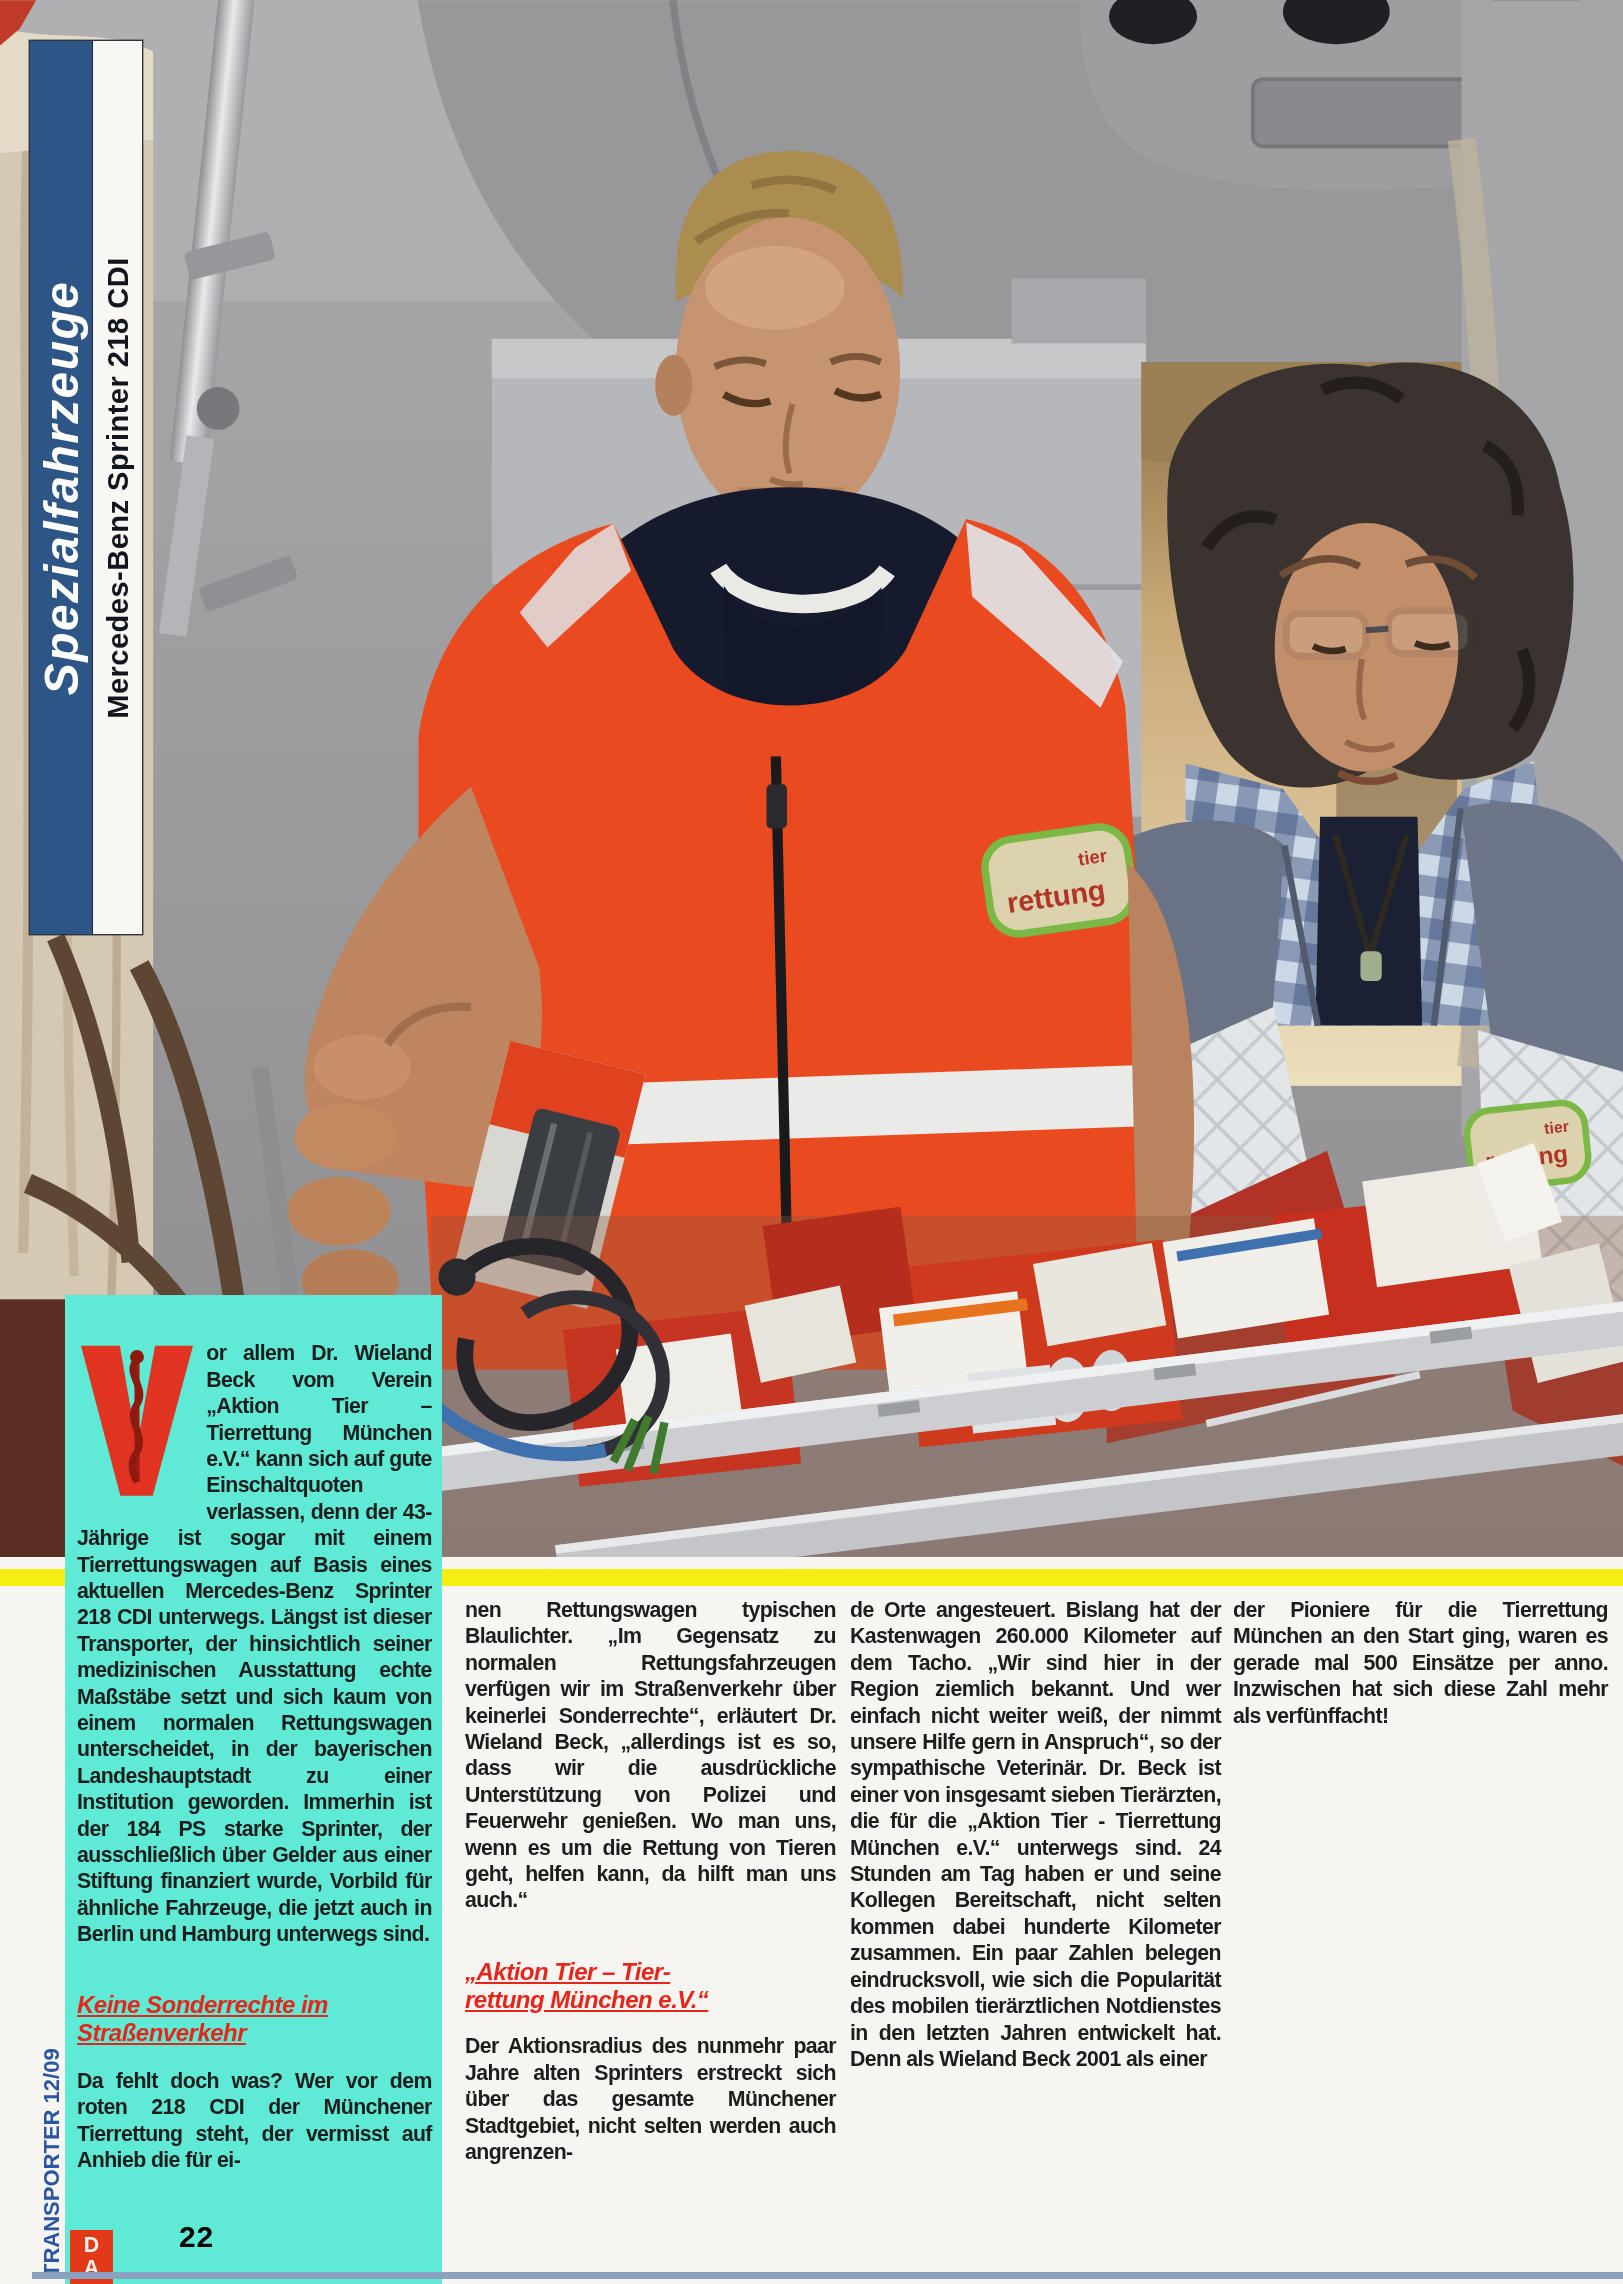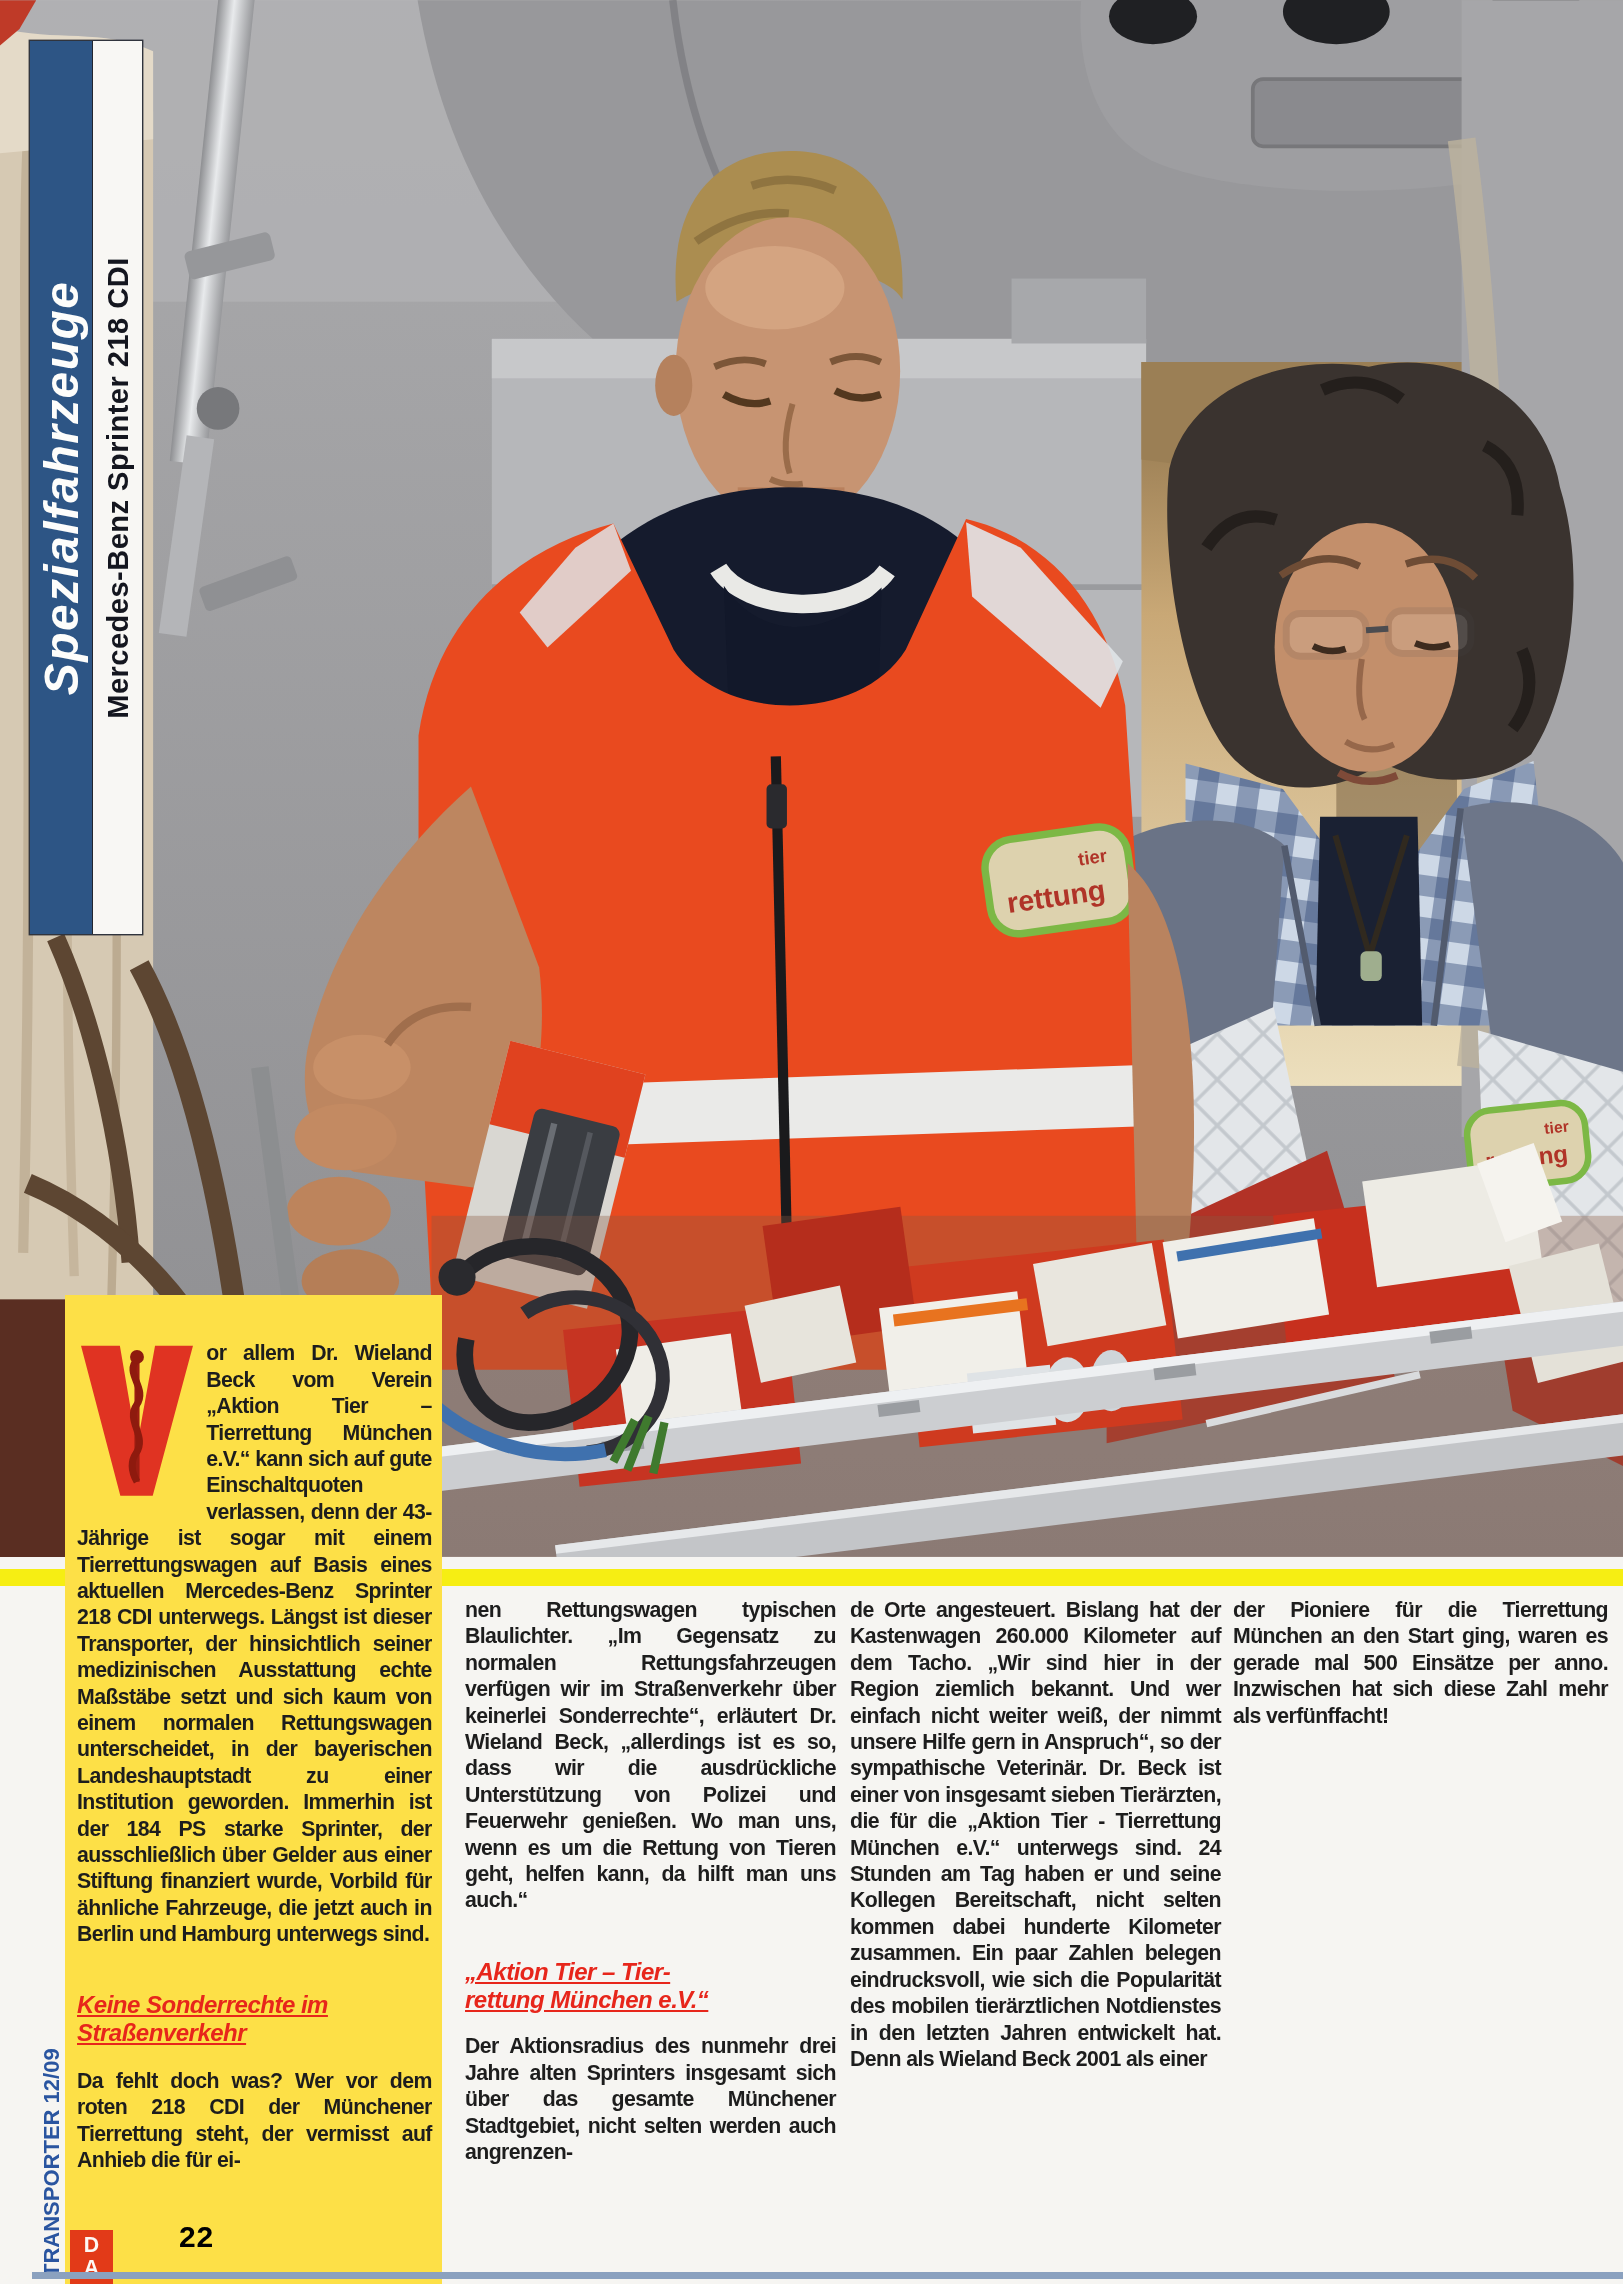--- a/index.html
+++ b/index.html
@@ -19,21 +19,21 @@
   .banner-blue .vtext{transform:rotate(180deg) translate(50%,50%);
      font-size:48px;font-weight:700;font-style:italic;color:#fdfdfb;letter-spacing:1.4px;}
   .banner-white .vtext{transform:rotate(180deg) translate(50%,50%);
      font-size:29px;font-weight:700;color:#14161f;letter-spacing:0.5px;}
   
   .yellow-stripe{position:absolute;left:0;top:1569px;width:1624px;height:17px;background:#f6ee13;}
   
   .col{position:absolute;top:1597px;width:371px;color:#1d1d1d;
        font-size:21.3px;font-weight:700;line-height:26.4px;letter-spacing:-0.6px;text-align:justify;}
   .col p{margin:0;}
-  .whitebox{position:absolute;left:65px;top:1295px;width:377px;height:989px;background:#fde047;
+  .whitebox{position:absolute;left:65px;top:1295px;width:377px;height:989px;background:#5eead4;
             padding:24px 10.2px 0 12px;box-sizing:border-box;}
   .whitebox .coltext{color:#1d1d1d;font-size:21.3px;font-weight:700;line-height:26.4px;
             letter-spacing:-0.6px;text-align:justify;}
   .dropcap{float:left;width:120px;height:153px;margin:2.8px 9.3px 2.8px 0;}
   .red-heading{color:#e7261b;font-style:italic;font-weight:700;font-size:24px;line-height:28px;
                letter-spacing:-0.5px;text-align:left;white-space:pre-line;margin:43px 0 20.4px 0;text-decoration:underline;}
   .col .red-heading{margin:44px 0 19.5px 0;}
   
   .mag-vtext{position:absolute;left:39px;top:2008px;height:269px;width:32px;}
   .mag-vtext span{writing-mode:vertical-rl;transform:rotate(180deg);display:block;height:100%;
@@ -296,21 +296,21 @@
       <p>or allem Dr. Wieland Beck vom Verein „Aktion Tier – Tierrettung München e.V.“ kann sich auf gute Einschaltquoten verlassen, denn der 43-Jährige ist sogar mit einem Tierrettungswagen auf Basis eines aktuellen Mercedes-Benz Sprinter 218 CDI unterwegs. Längst ist dieser Transporter, der hinsichtlich seiner medizinischen Ausstattung echte Maßstäbe setzt und sich kaum von einem normalen Rettungswagen unterscheidet, in der bayerischen Landeshauptstadt zu einer Institution geworden. Immerhin ist der 184 PS starke Sprinter, der ausschließlich über Gelder aus einer Stiftung finanziert wurde, Vorbild für ähnliche Fahrzeuge, die jetzt auch in Berlin und Hamburg unterwegs sind.</p>
       <div class="red-heading">Keine Sonderrechte im Straßenverkehr</div>
       <p>Da fehlt doch was? Wer vor dem roten 218 CDI der Münchener Tierrettung steht, der vermisst auf Anhieb die für ei-</p>
     </div>
   </div>
 
   <div class="col" style="left:465px;">
     <p>nen Rettungswagen typischen Blaulichter. „Im Gegensatz zu normalen Rettungsfahrzeugen verfügen wir im Straßenverkehr über keinerlei Sonderrechte“, erläutert Dr. Wieland Beck, „allerdings ist es so, dass wir die ausdrückliche Unterstützung von Polizei und Feuerwehr genießen. Wo man uns, wenn es um die Rettung von Tieren geht, helfen kann, da hilft man uns auch.“</p>
     <div class="red-heading">„Aktion Tier – Tier-
 rettung München e.V.“</div>
-    <p>Der Aktionsradius des nunmehr drei Jahre alten Sprinters insgesamt sich über das gesamte Münchener Stadtgebiet, nicht selten werden auch angrenzen-</p>
+    <p>Der Aktionsradius des nunmehr paar Jahre alten Sprinters erstreckt sich über das gesamte Münchener Stadtgebiet, nicht selten werden auch angrenzen-</p>
   </div>
 
   <div class="col" style="left:850px;">
     <p>de Orte angesteuert. Bislang hat der Kastenwagen 260.000 Kilometer auf dem Tacho. „Wir sind hier in der Region ziemlich bekannt. Und wer einfach nicht weiter weiß, der nimmt unsere Hilfe gern in Anspruch“, so der sympathische Veterinär. Dr. Beck ist einer von insgesamt sieben Tierärzten, die für die „Aktion Tier - Tierrettung München e.V.“ unterwegs sind. 24 Stunden am Tag haben er und seine Kollegen Bereitschaft, nicht selten kommen dabei hunderte Kilometer zusammen. Ein paar Zahlen belegen eindrucksvoll, wie sich die Popularität des mobilen tierärztlichen Notdienstes in den letzten Jahren entwickelt hat. Denn als Wieland Beck 2001 als einer</p>
   </div>
 
   <div class="col" style="left:1233px;width:375px;">
     <p>der Pioniere für die Tierrettung München an den Start ging, waren es gerade mal 500 Einsätze per anno. Inzwischen hat sich diese Zahl mehr als verfünffacht!</p>
   </div>
 

